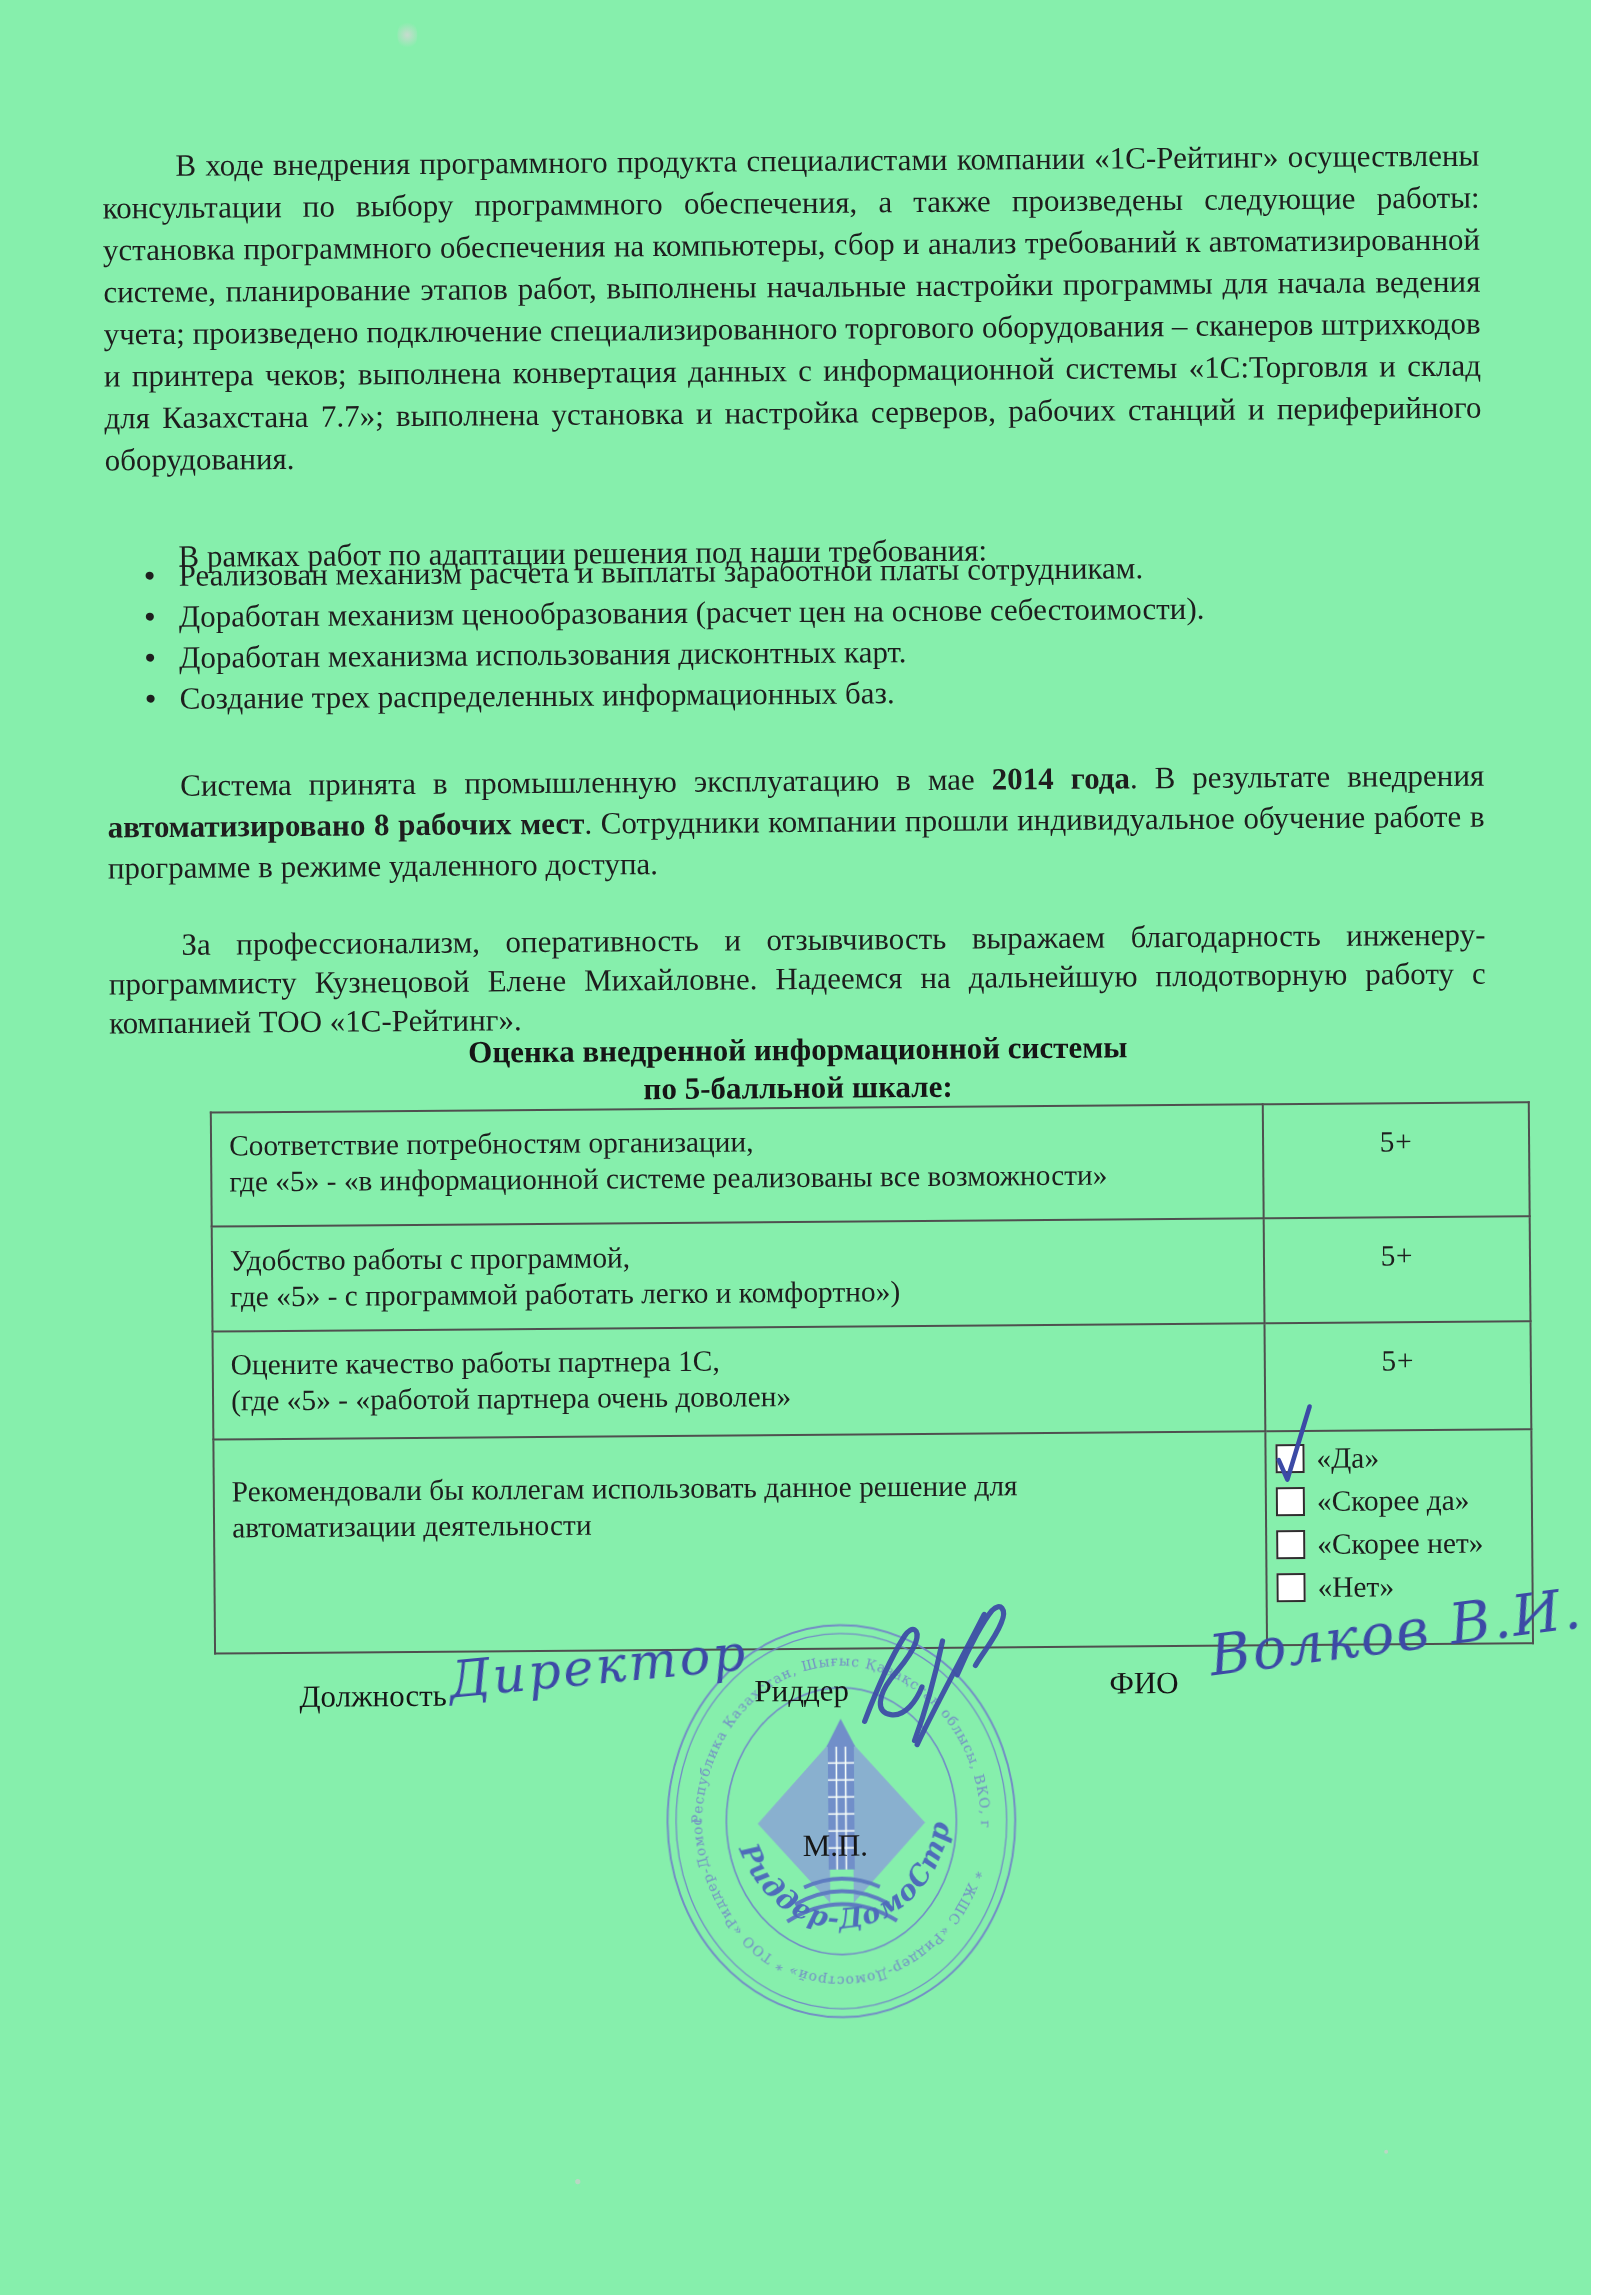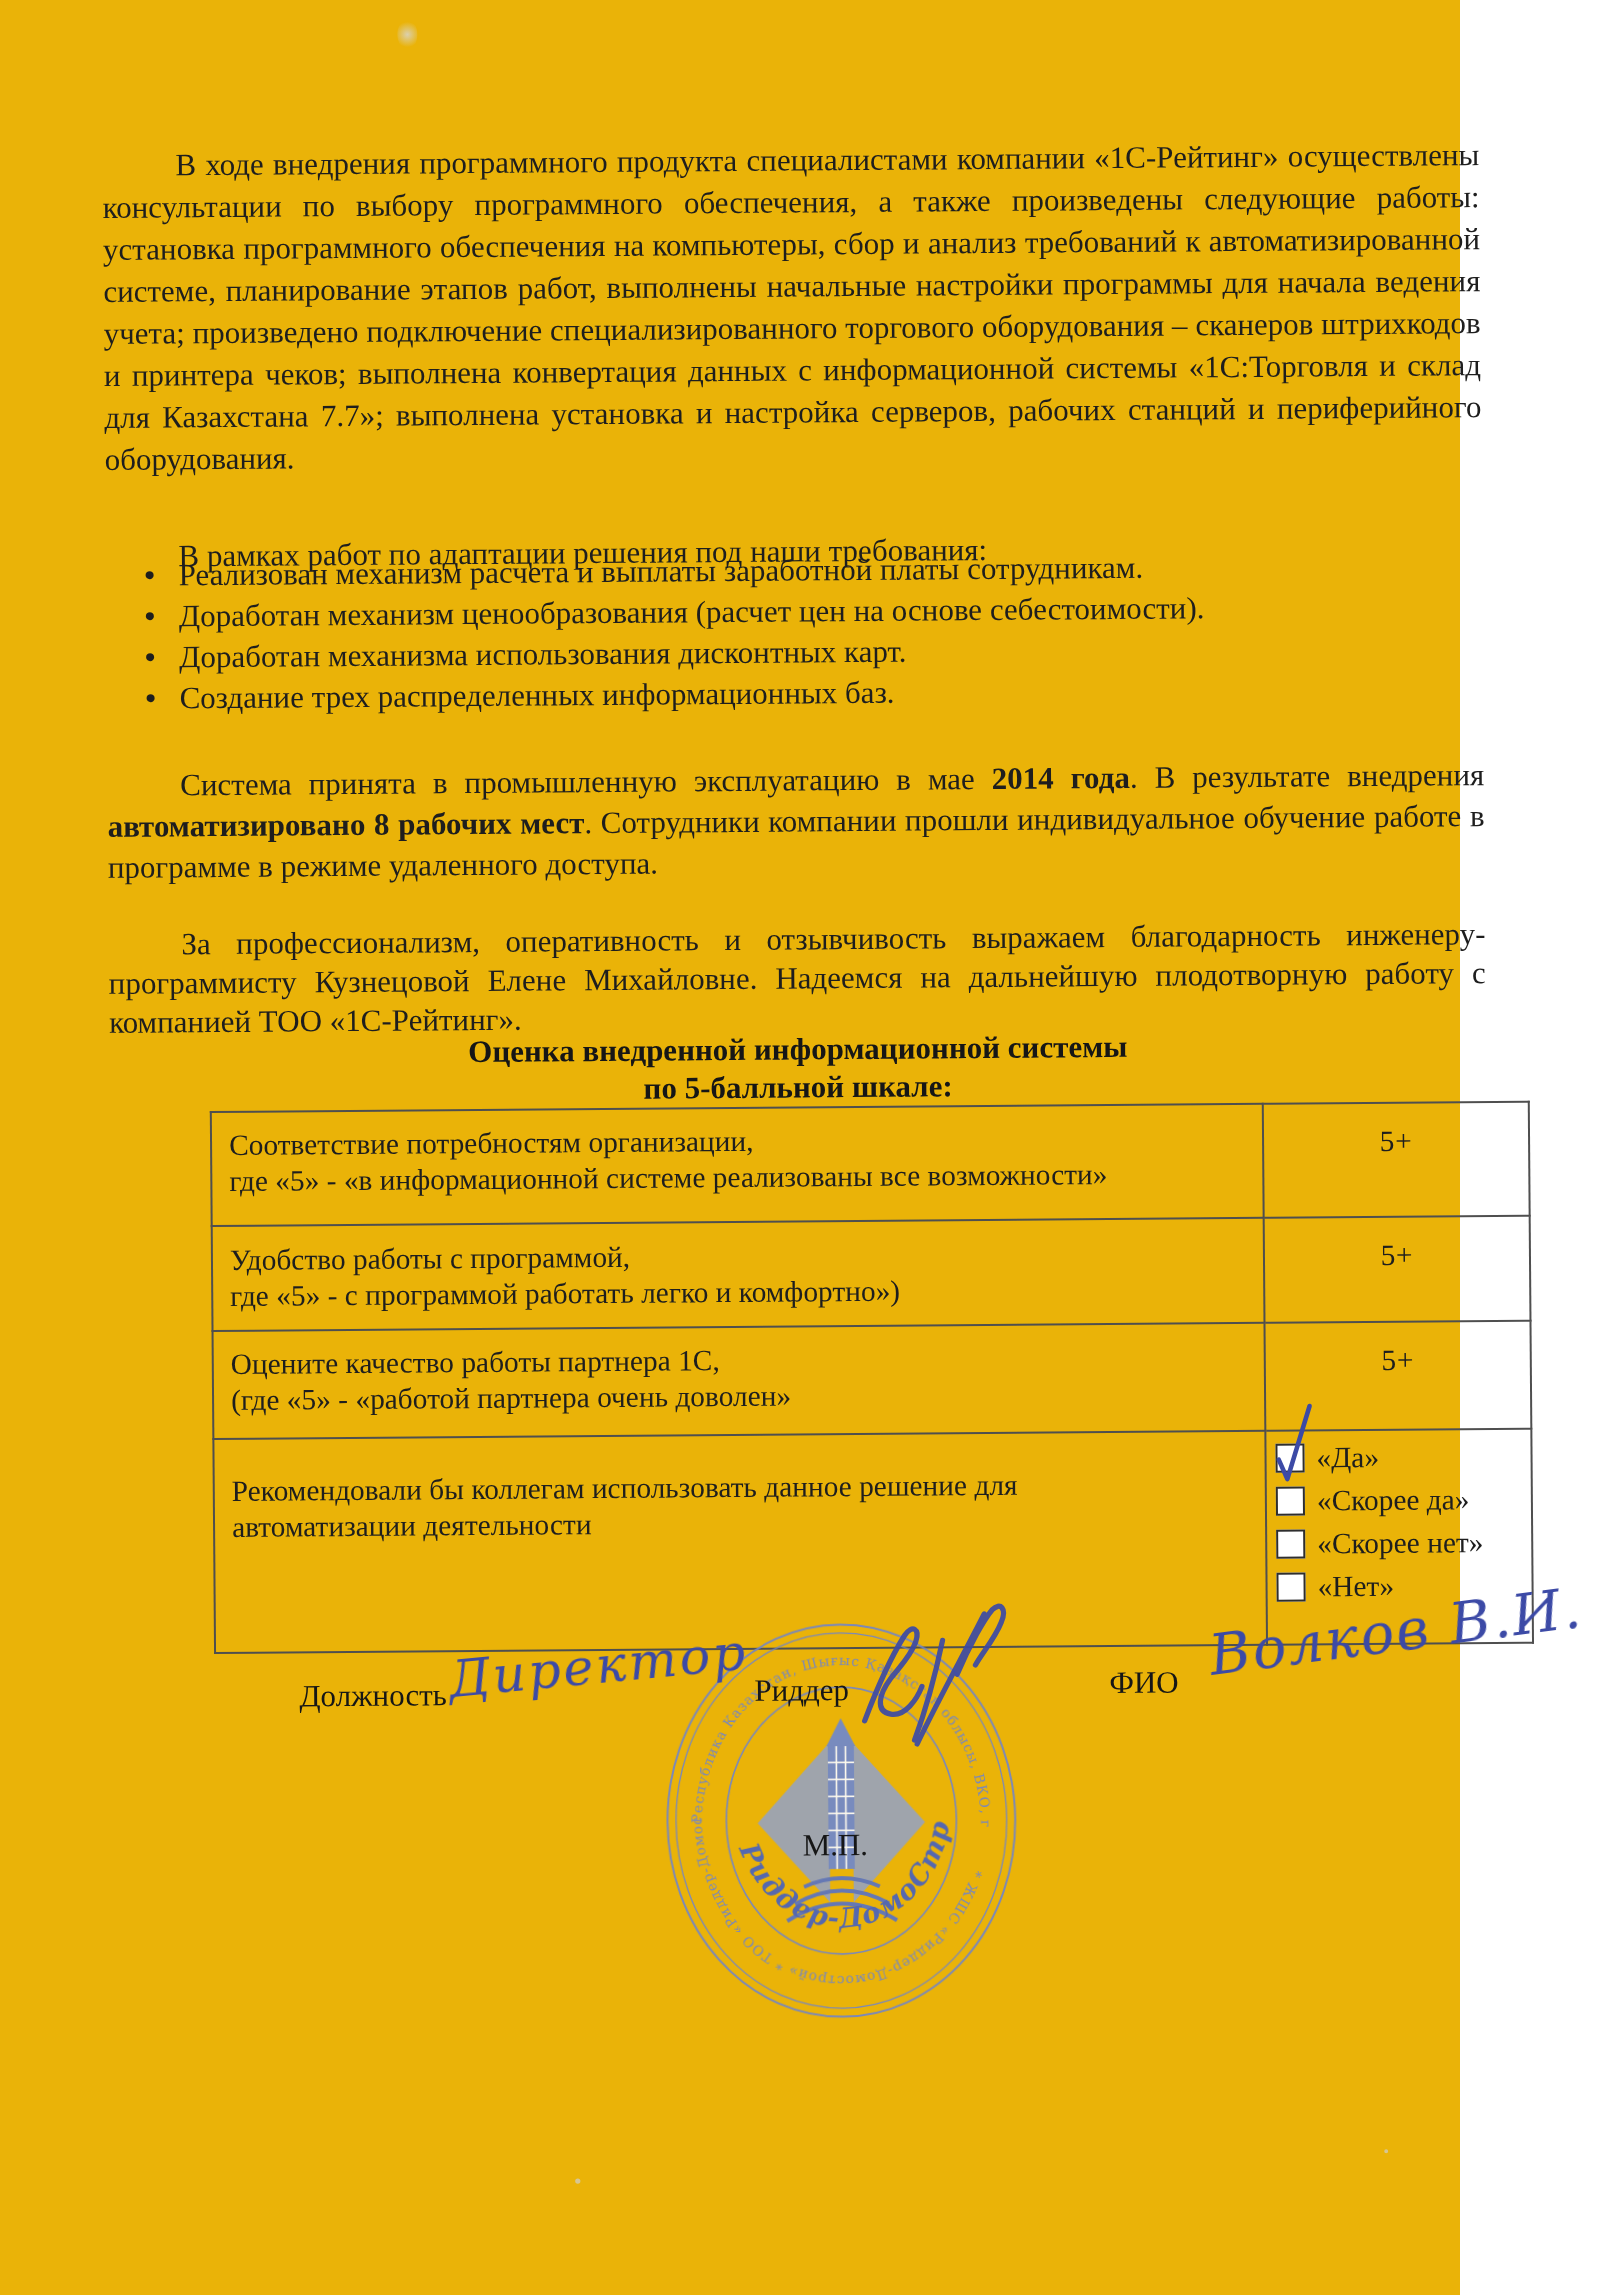--- a/index.html
+++ b/index.html
@@ -1,17 +1,17 @@
 <!DOCTYPE html>
 <html style="font-size:10.5px"><head>
 <meta charset="utf-8">
 <style>
   html,body{margin:0;padding:0;background:#ffffff;}
   body{width:1622px;height:2295px;overflow:hidden;font-family:"Liberation Serif",serif;color:#222;}
-  .page{position:relative;width:1460px;height:2295px;background:#eab308;}
+  .page{position:relative;width:1591px;height:2295px;background:#86efac;}
   .tilt{position:absolute;inset:0;transform:rotate(-0.45deg);transform-origin:50% 55%;}
   .abs{position:absolute;}
   .para{width:1377px;left:111px;font-size:31px;line-height:42px;text-align:justify;text-indent:73px;color:#1e1e1e;}
   .bullets{left:111px;width:1377px;font-size:31px;color:#1e1e1e;}
   .bullet-row{position:relative;padding-left:73px;line-height:41px;}
   .bullet-row::before{content:"\2022";position:absolute;left:38px;top:0;font-size:34px;}
   .tbl-title{left:111px;width:1377px;text-align:center;font-weight:bold;font-size:31px;line-height:38px;color:#161616;}
   table.eval{position:absolute;left:211px;top:1107px;width:1280px;border-collapse:collapse;table-layout:fixed;}
   table.eval td{border:2px solid #4f4f4f;vertical-align:top;font-size:29.4px;color:#1e1e1e;}
   td.crit{padding:14.4px 17px 0 17px;line-height:36px;width:1016px;}

